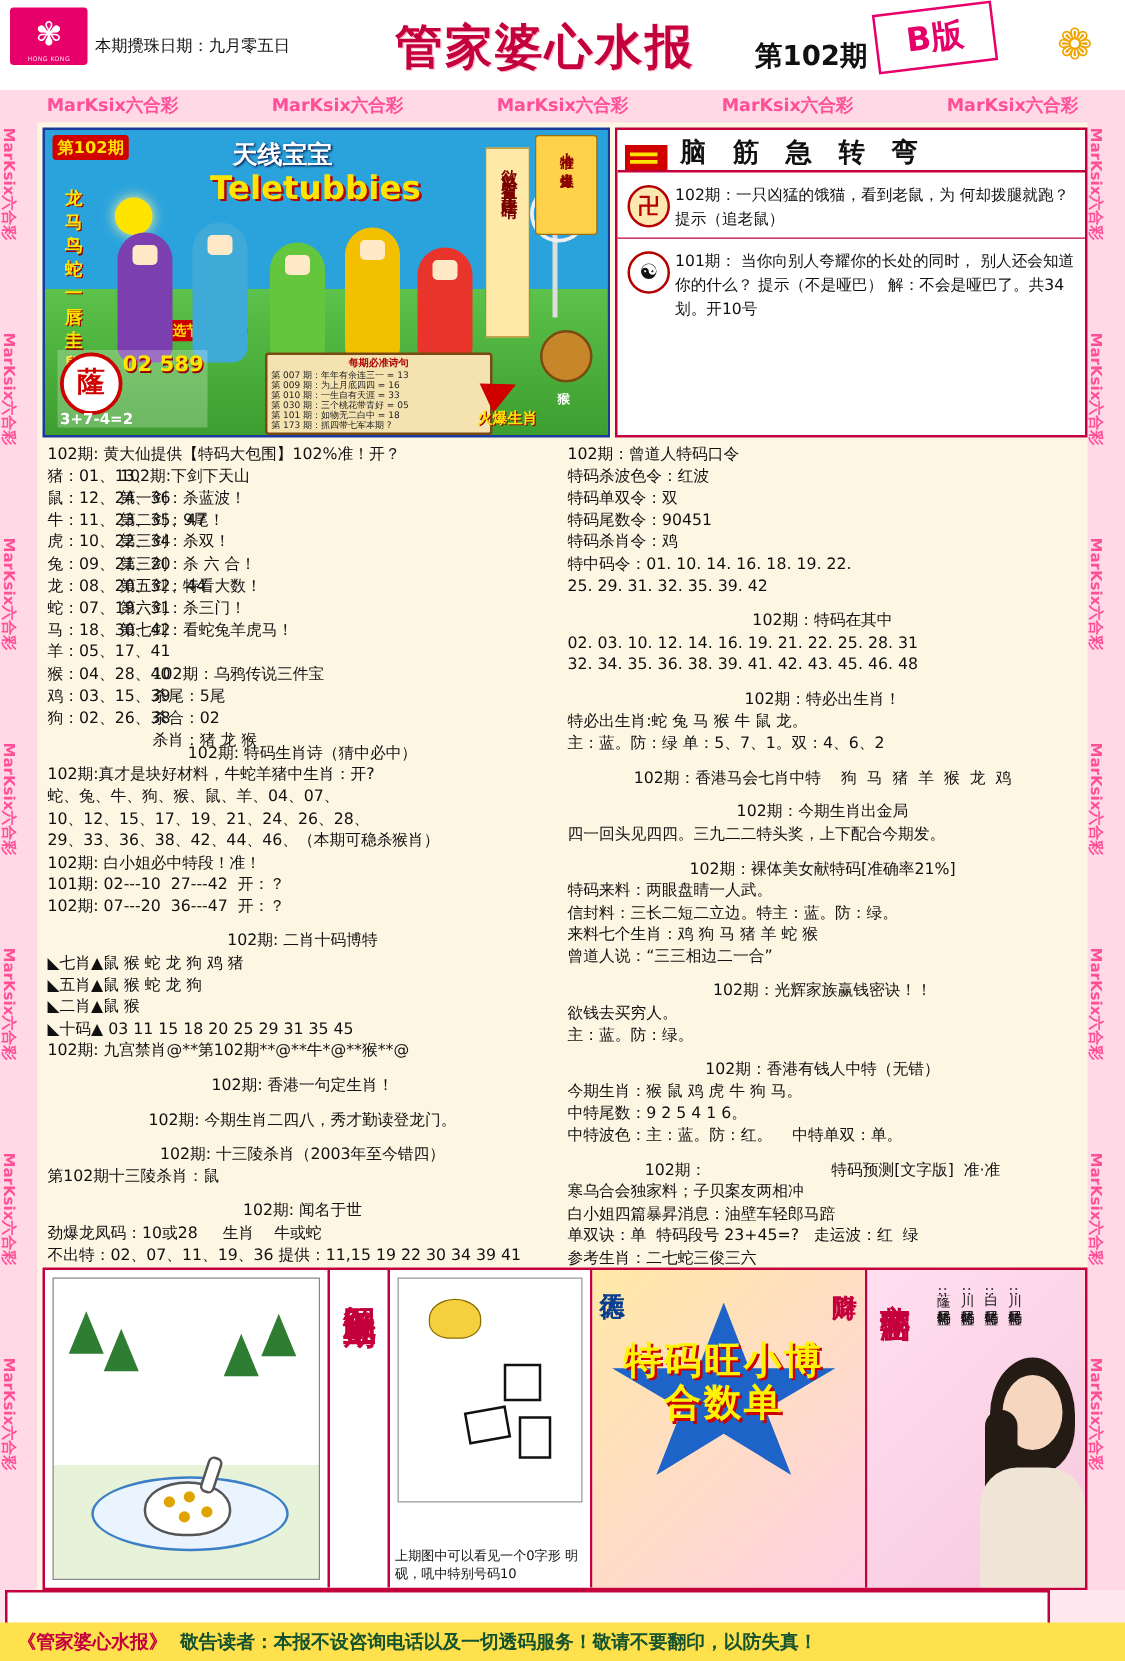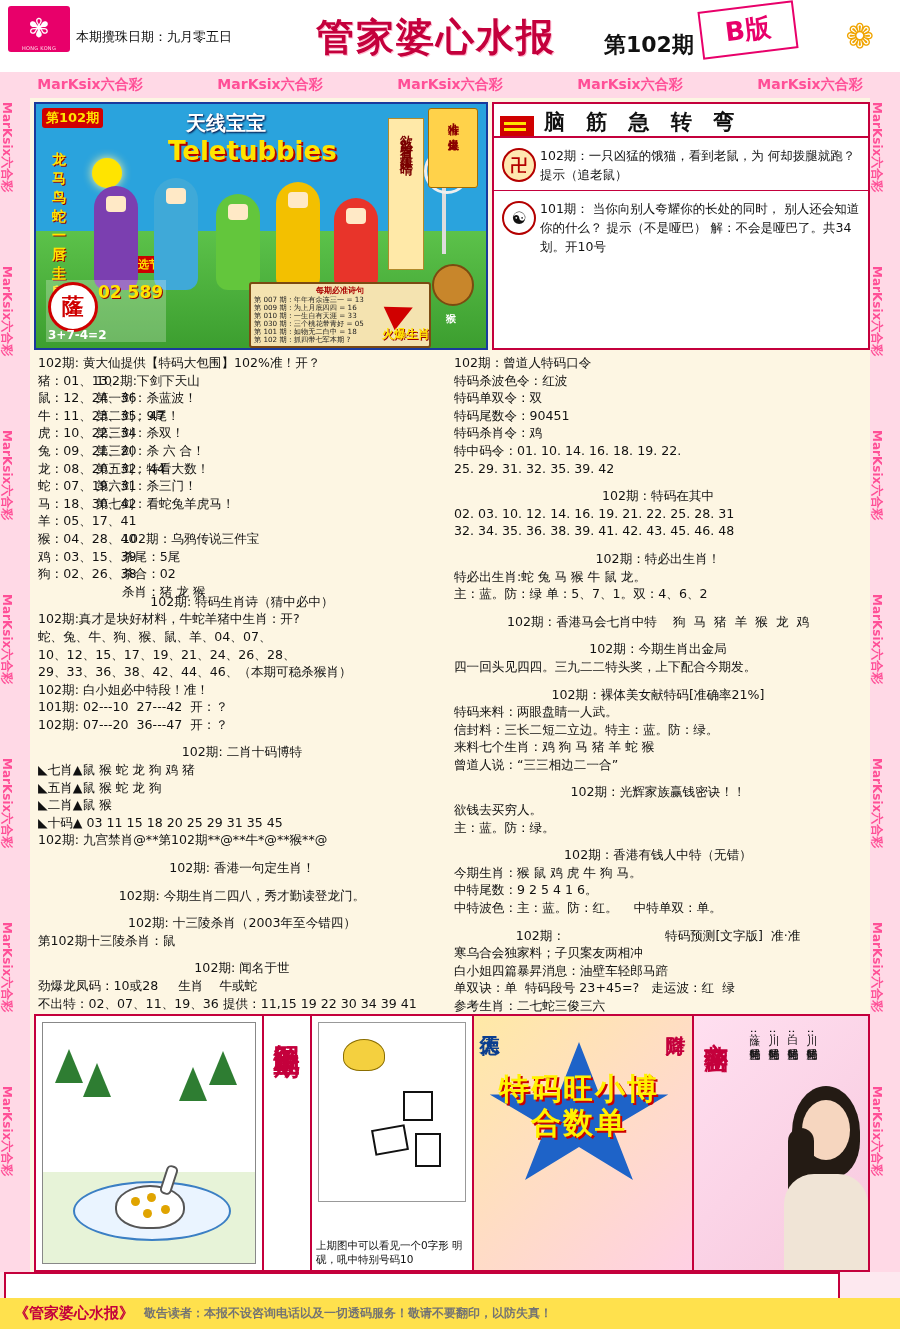--- a/index.html
+++ b/index.html
@@ -154,21 +154,20 @@
     background:#ffe9a8;border:1px solid #b08a2b;
   }
   .poster .vbanner span{
     position:absolute;left:50%;top:6px;transform:translateX(-50%);
     writing-mode:vertical-rl;color:#7a0000;font-size:13px;font-weight:bold;line-height:16px;
   }
   .poster .plate{
     position:absolute;left:176px;top:178px;width:178px;height:62px;
     background:#f4e3b0;border:2px solid #7b4a12;border-radius:3px;
     overflow:hidden;
-    margin-left:37px;
   }
   .plate .ph{
     text-align:center;color:#a00;font-size:8px;font-weight:bold;padding-top:1px;
   }
   .plate .pl{
     font-size:7.2px;color:#222;line-height:8.1px;padding:0 3px;white-space:nowrap;
   }
   .poster .circlebox{
     position:absolute;left:10px;top:176px;width:120px;height:62px;
     background:rgba(255,255,255,.25);
@@ -372,21 +371,21 @@
   
   .footer{
     position:absolute;left:0;top:1298px;width:900px;height:31px;
     background:#ffe14d;
     display:flex;align-items:center;
   }
   .footer .fb{
     margin-left:14px;font-size:15px;font-weight:bold;color:#c4003c;white-space:nowrap;
   }
   .footer .ft{
-    margin-left:10px;font-size:12px;font-weight:bold;color:#737373;white-space:nowrap;
+    margin-left:10px;font-size:15px;font-weight:bold;color:#14532d;white-space:nowrap;
   }
 </style>
 </head>
 <body>
 
 <div class="page">
 
   <div class="header">
     <div class="flag">
       <div class="bauhinia">✾</div>
@@ -465,21 +464,21 @@
 589</div>
           <div class="frm">3+7-4=2</div>
         </div>
         <div class="plate">
           <div class="ph">每期必准诗句</div>
           <div class="pl">第 007 期：年年有余连三一 = 13</div>
           <div class="pl">第 009 期：为上月底四四 = 16</div>
           <div class="pl">第 010 期：一生自有天涯 = 33</div>
           <div class="pl">第 030 期：三个桃花带青好 = 05</div>
           <div class="pl">第 101 期：如物无二白中 = 18</div>
-          <div class="pl">第 102 期：抓四带七军本期 ?</div>
+          <div class="pl">第 173 期：抓四带七军本期 ?</div>
         </div>
         <div class="arrow"></div>
         <div class="fire">火爆生肖</div>
         <div class="monkey">
           <div class="mk"></div>
           <div class="lbl">猴</div>
         </div>
       </div>
 
       <div class="riddle">

